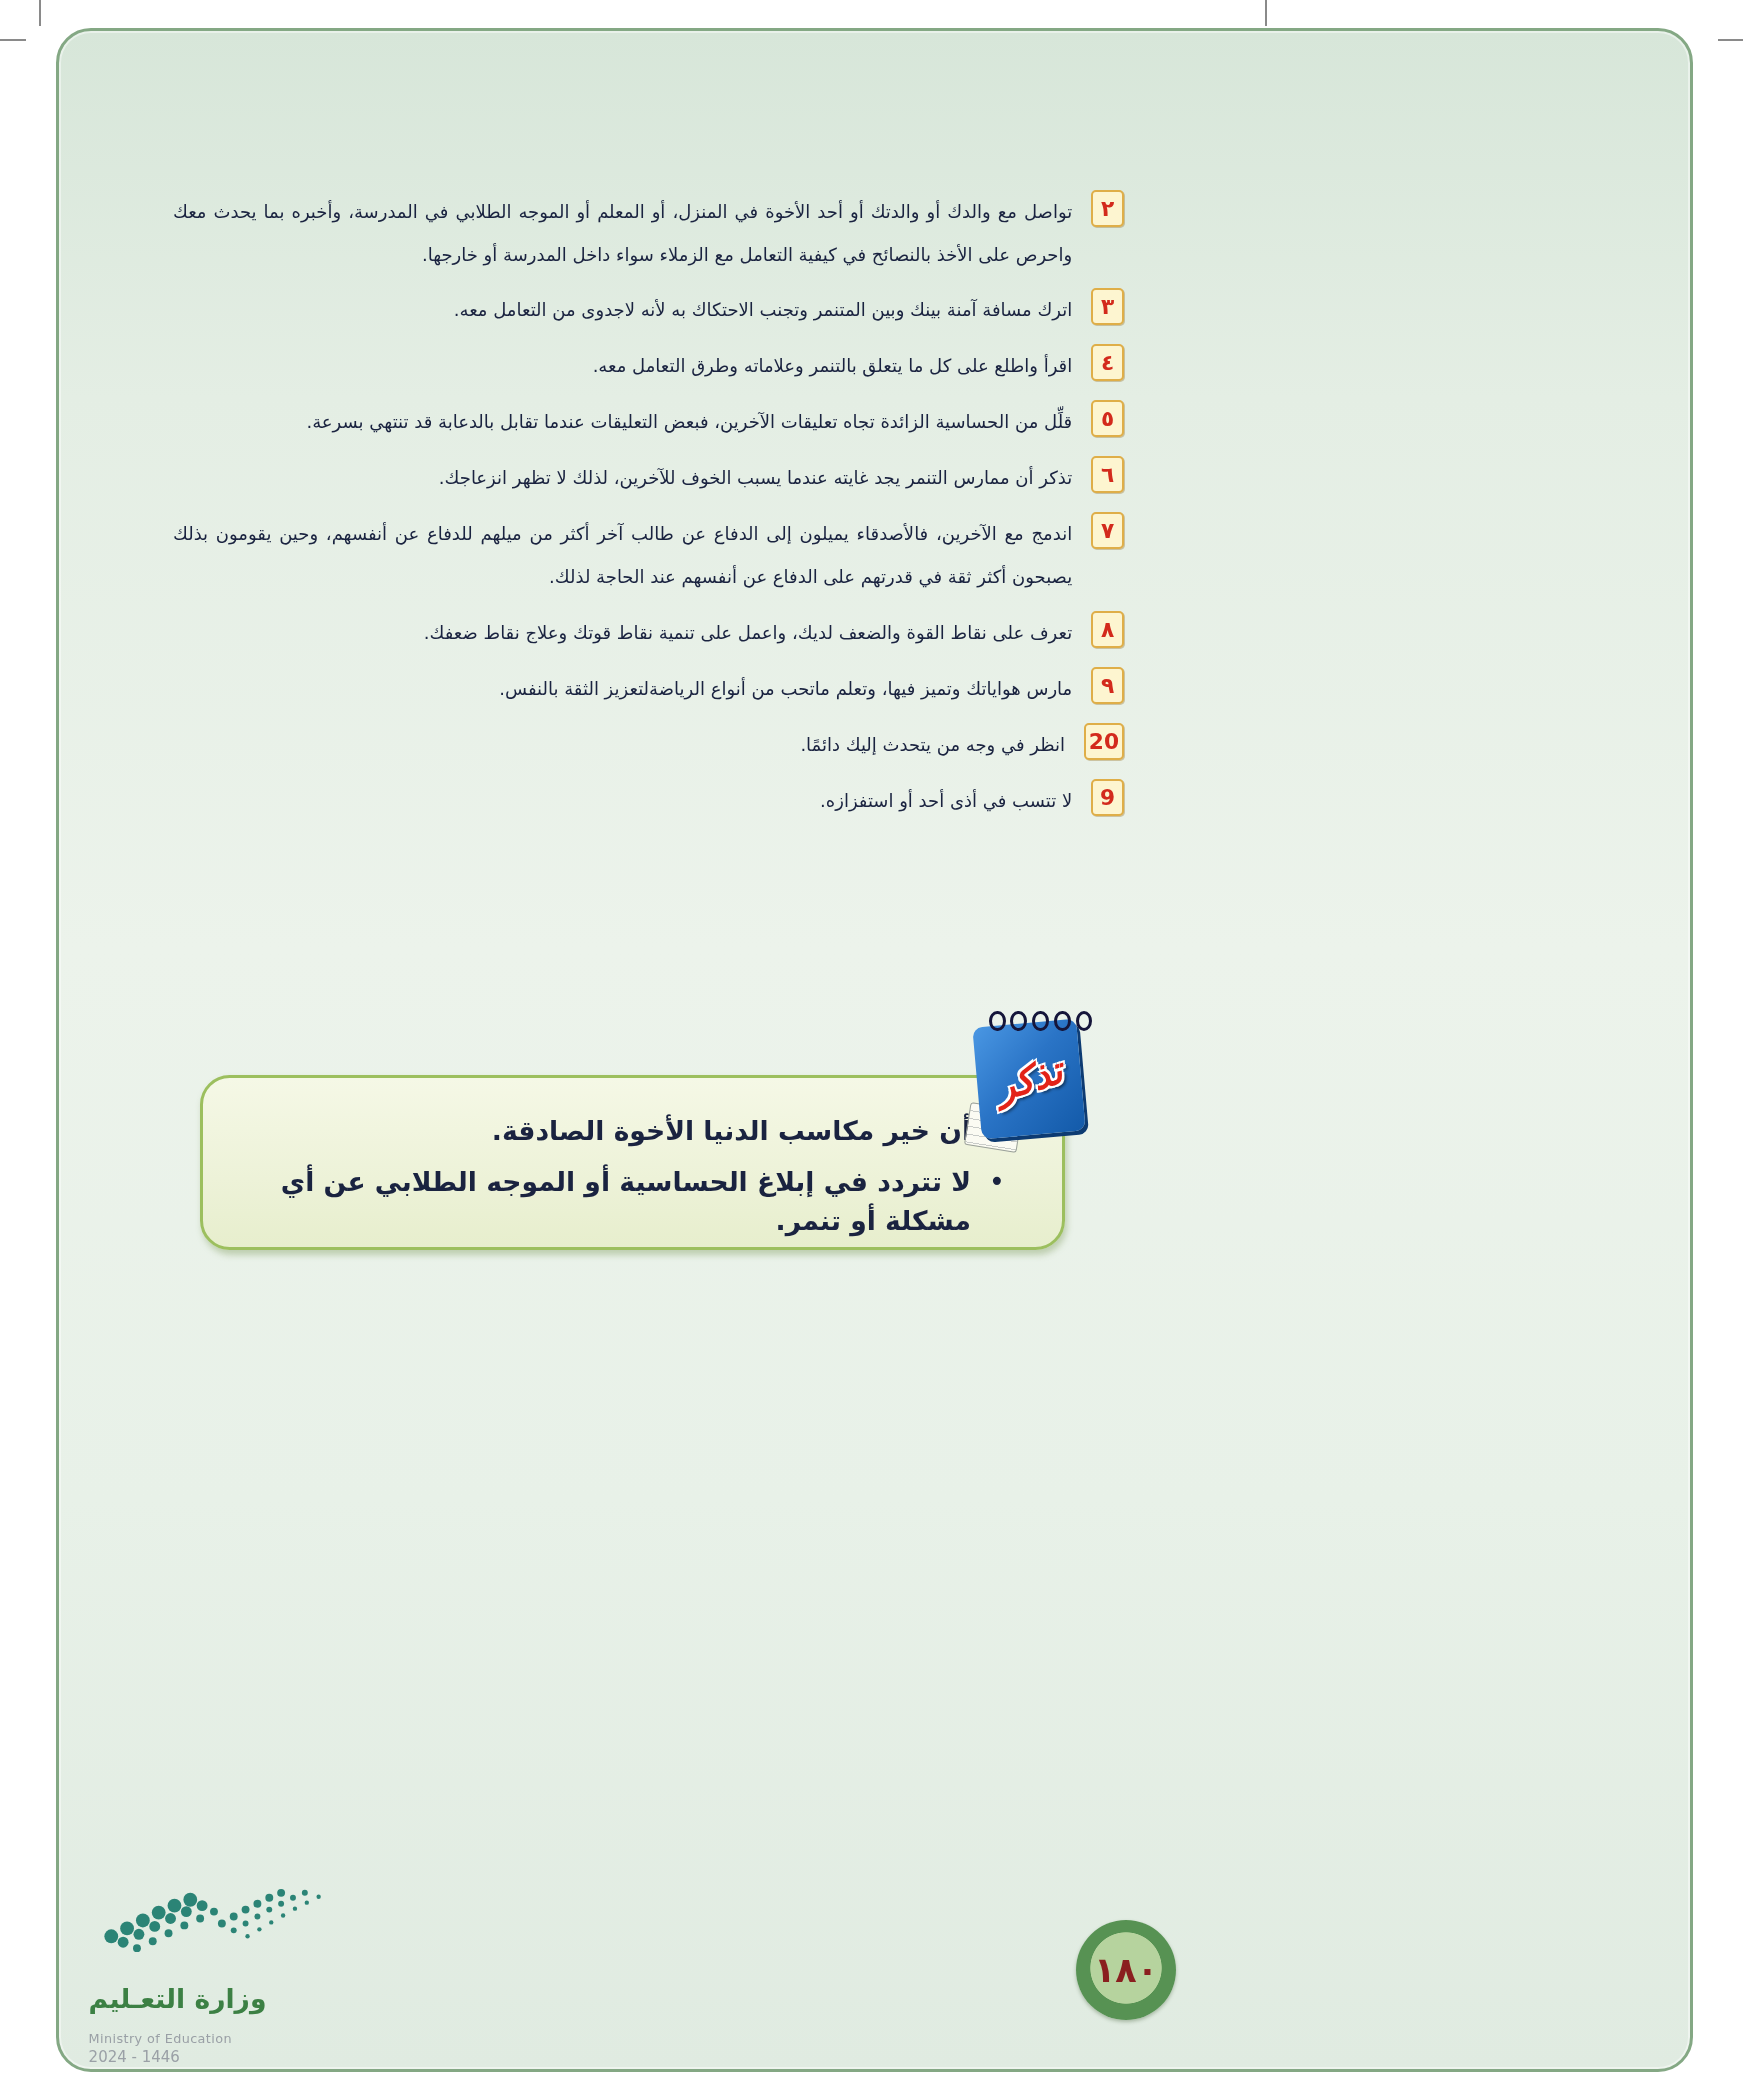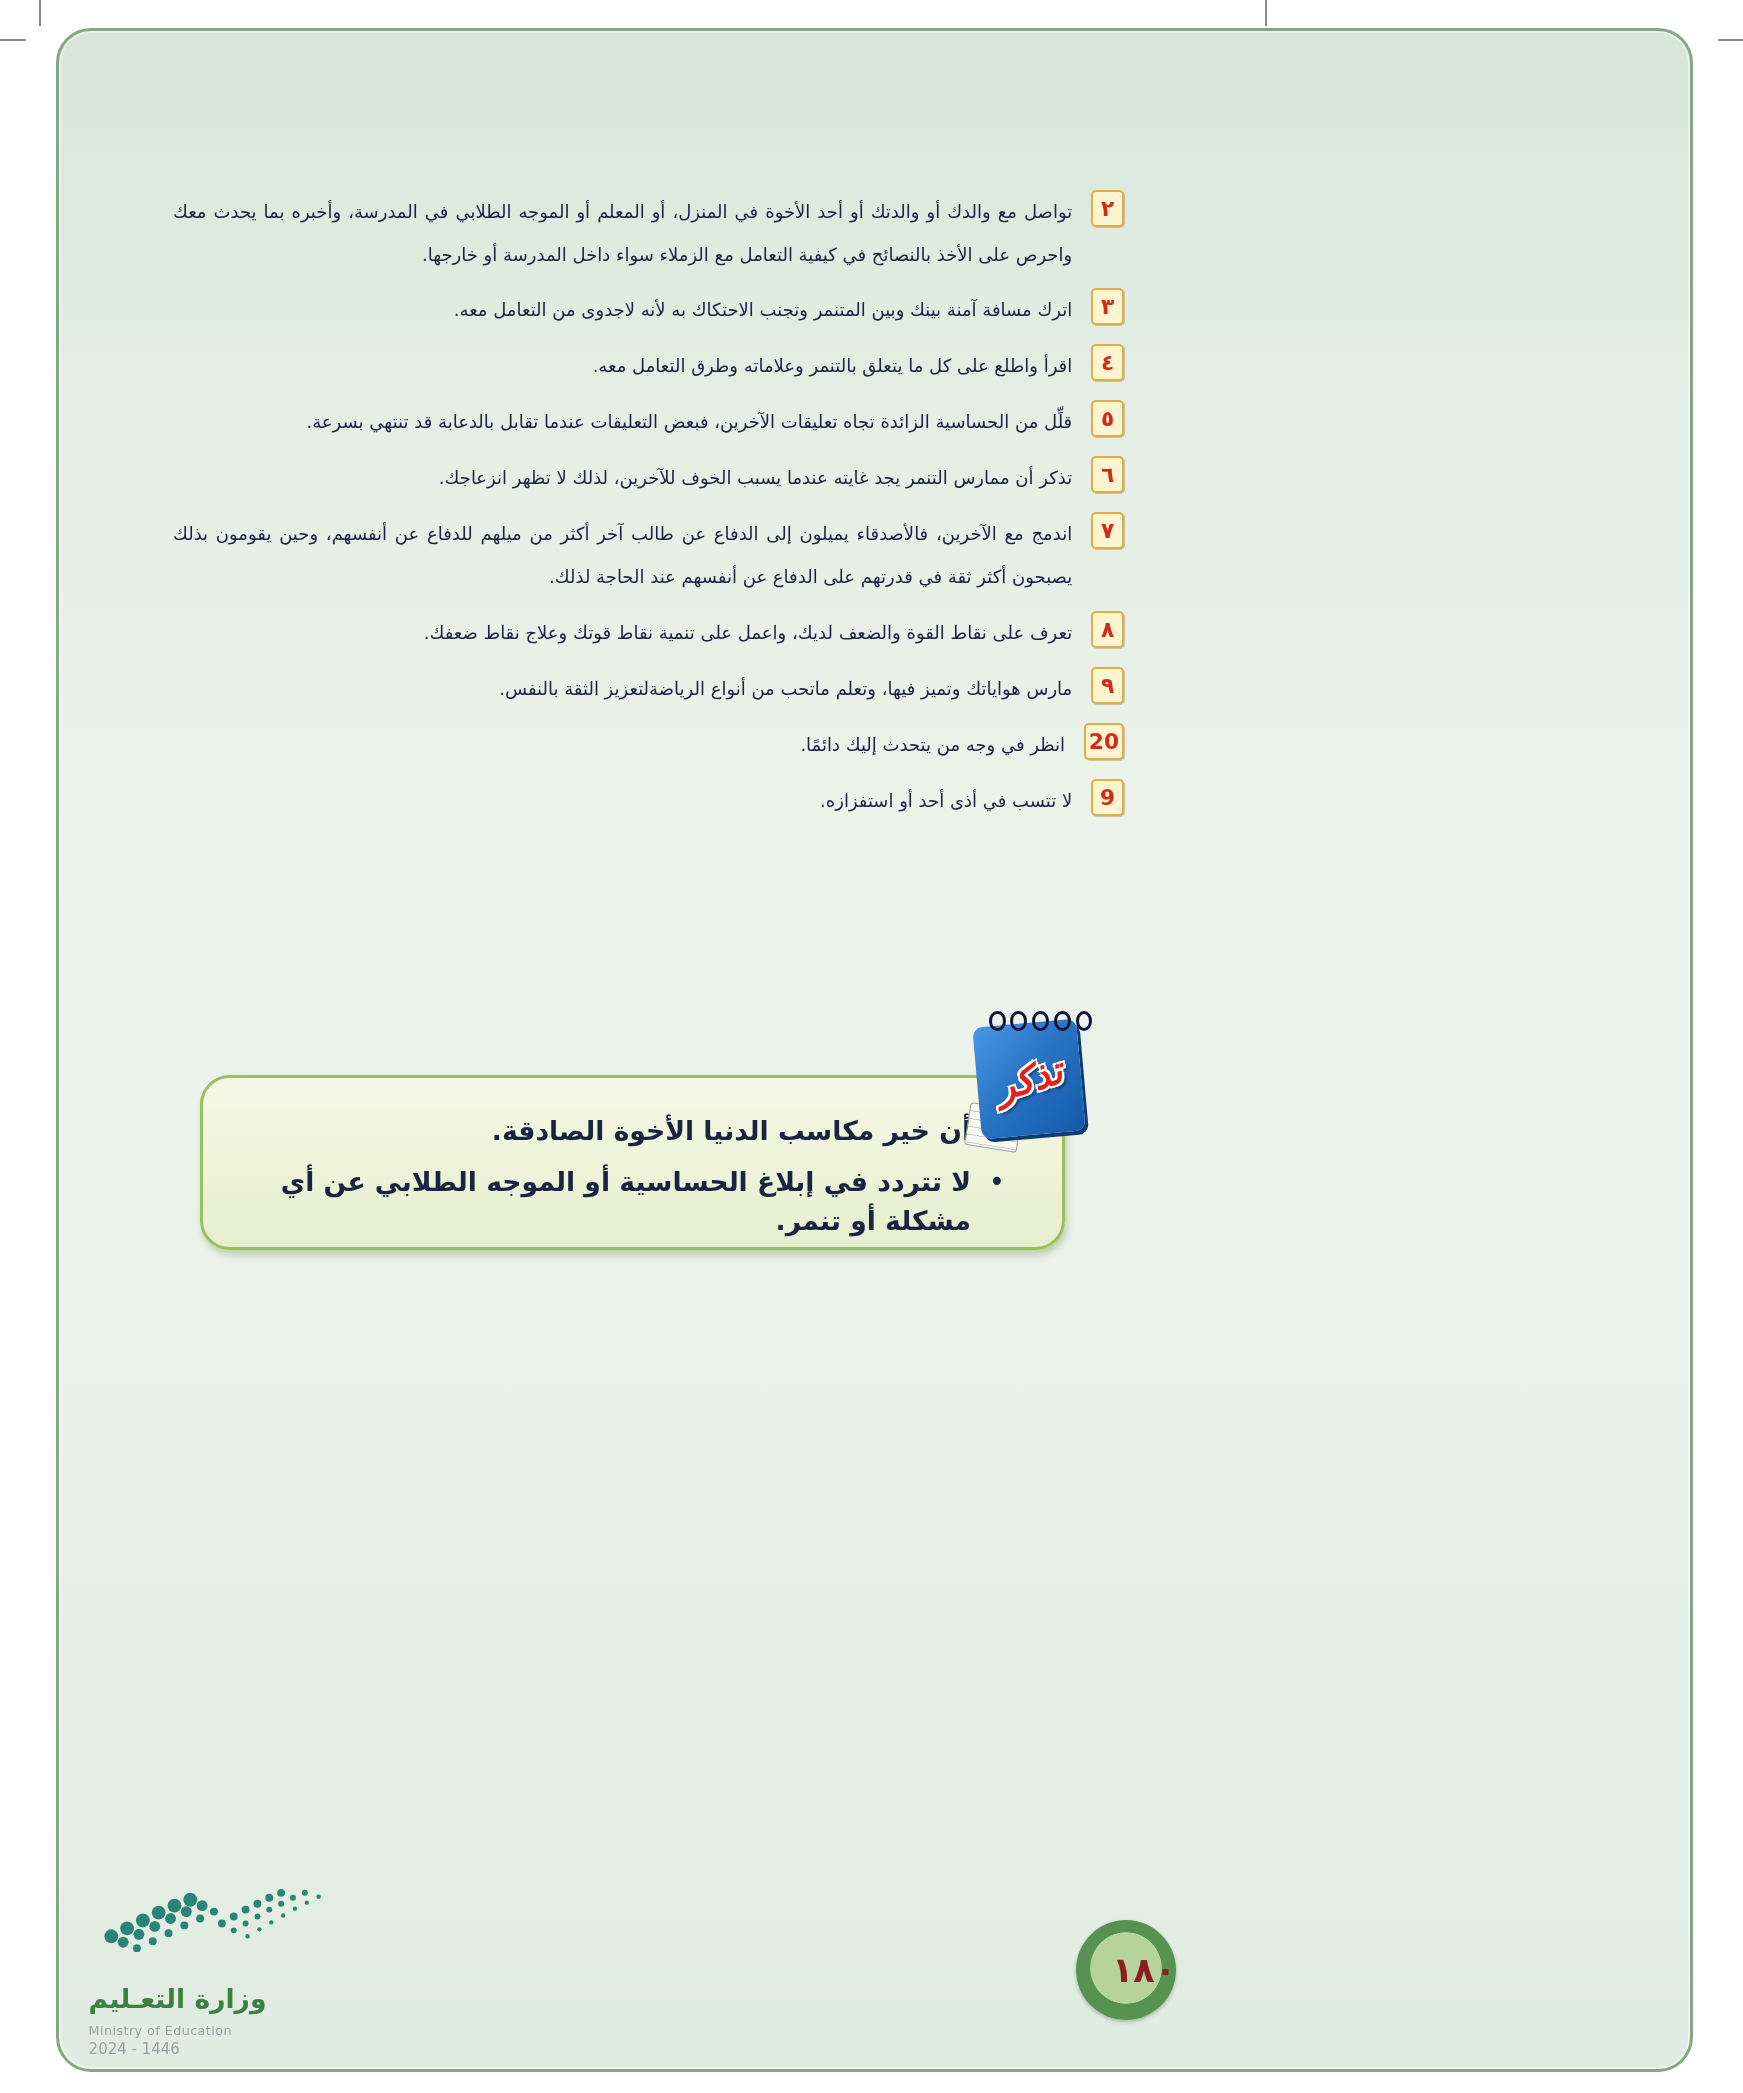--- a/index.html
+++ b/index.html
@@ -78,29 +78,29 @@
   .nb-title{
     color:#e32318;font-weight:bold;font-style:italic;font-size:37px;
     transform:rotate(-12deg);
     text-shadow:-2px -2px 0 #fff,2px -2px 0 #fff,-2px 2px 0 #fff,2px 2px 0 #fff,3px 3.9px 3px rgba(0,0,0,.45);
   }
 
   
   .page-badge{
     position:absolute;left:1017px;top:1889px;width:100px;height:100px;border-radius:50%;
     background:radial-gradient(circle at 50% 48%,#b6d39e 0 49%,#579253 50% 100%);
-    display:flex;align-items:center;justify-content:flex-end;
+    display:flex;align-items:center;justify-content:center;
     box-shadow:0 2px 3.9px rgba(60,90,50,.35);
   }
   .page-badge span{color:#8a1f1f;font-weight:bold;font-size:35px;}
 
   
   .logo{position:absolute;left:29.6px;top:1848px;width:276px;text-align:left;}
   .logo-ar{color:#3c8044;font-weight:bold;font-size:26.6px;direction:rtl;text-align:left;margin-top:21px;}
-  .logo-en{color:#9aa0a6;font-size:12.8px;letter-spacing:0.4px;margin-top:9px;}
+  .logo-en{color:#9aa0a6;font-size:12.8px;letter-spacing:0.4px;margin-top:17px;}
   .logo-years{color:#9aa0a6;font-size:15px;margin-top:2px;}
 </style>
 </head>
 <body>
 
 <div class="mark-v" style="left:39px;top:0;"></div>
 <div class="mark-v" style="left:1265px;top:0;"></div>
 <div class="mark-h" style="left:0;top:39px;"></div>
 <div class="mark-h" style="right:0;top:39px;"></div>
 

